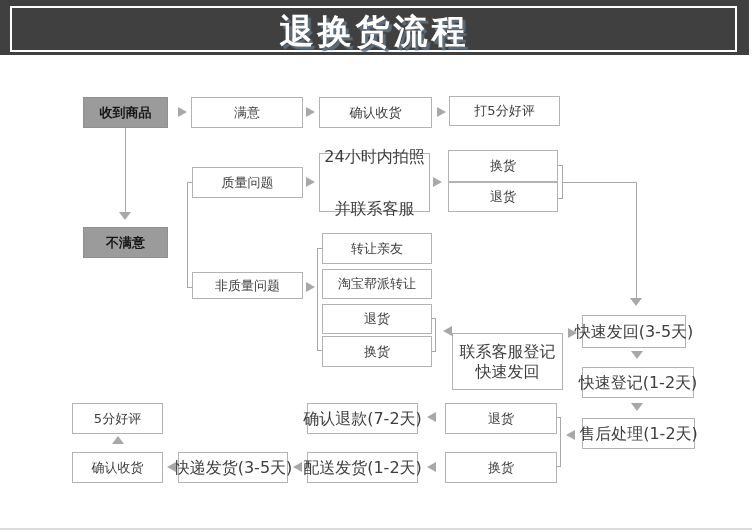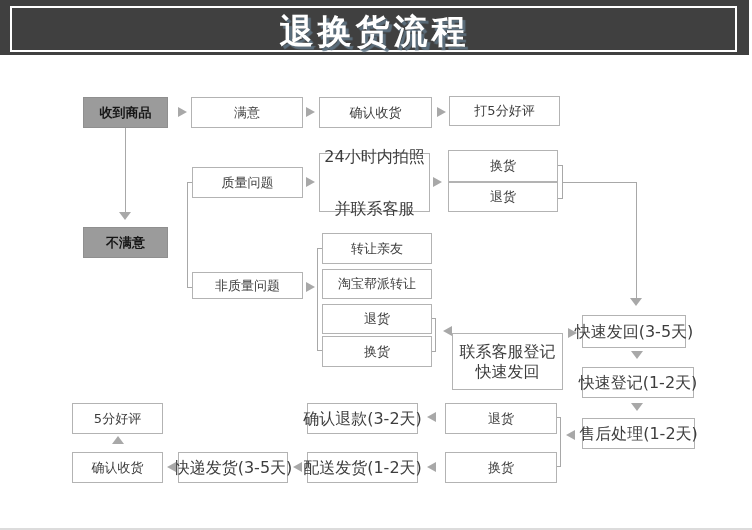--- a/index.html
+++ b/index.html
@@ -97,21 +97,21 @@
   <div class="box small" style="left:582px;top:418px;width:113px;height:31px;">售后处理(1-2天)</div>
   <div class="t tl" style="left:566px;top:430px;"></div>
 
   <div class="ln" style="left:560px;top:417px;width:1px;height:50px;"></div>
   <div class="ln" style="left:557px;top:417px;width:3px;height:1px;"></div>
   <div class="ln" style="left:557px;top:466px;width:3px;height:1px;"></div>
   <div class="box" style="left:445px;top:403px;width:112px;height:31px;">退货</div>
   <div class="box" style="left:445px;top:452px;width:112px;height:31px;">换货</div>
 
   <div class="t tl" style="left:427px;top:412px;"></div>
-  <div class="box small" style="left:307px;top:403px;width:111px;height:31px;">确认退款(3-2天)</div>
+  <div class="box small" style="left:307px;top:403px;width:111px;height:31px;">确认退款(7-2天)</div>
   <div class="t tl" style="left:427px;top:462px;"></div>
   <div class="box small" style="left:307px;top:452px;width:111px;height:31px;">配送发货(1-2天)</div>
   <div class="t tl" style="left:293px;top:462px;"></div>
   <div class="box small" style="left:178px;top:452px;width:110px;height:31px;">快递发货(3-5天)</div>
   <div class="t tl" style="left:167px;top:462px;"></div>
   <div class="box" style="left:72px;top:452px;width:91px;height:31px;">确认收货</div>
   <div class="t tu" style="left:112px;top:436px;"></div>
   <div class="box" style="left:72px;top:403px;width:91px;height:31px;">5分好评</div>
 
   <div class="bottom-rule"></div>

